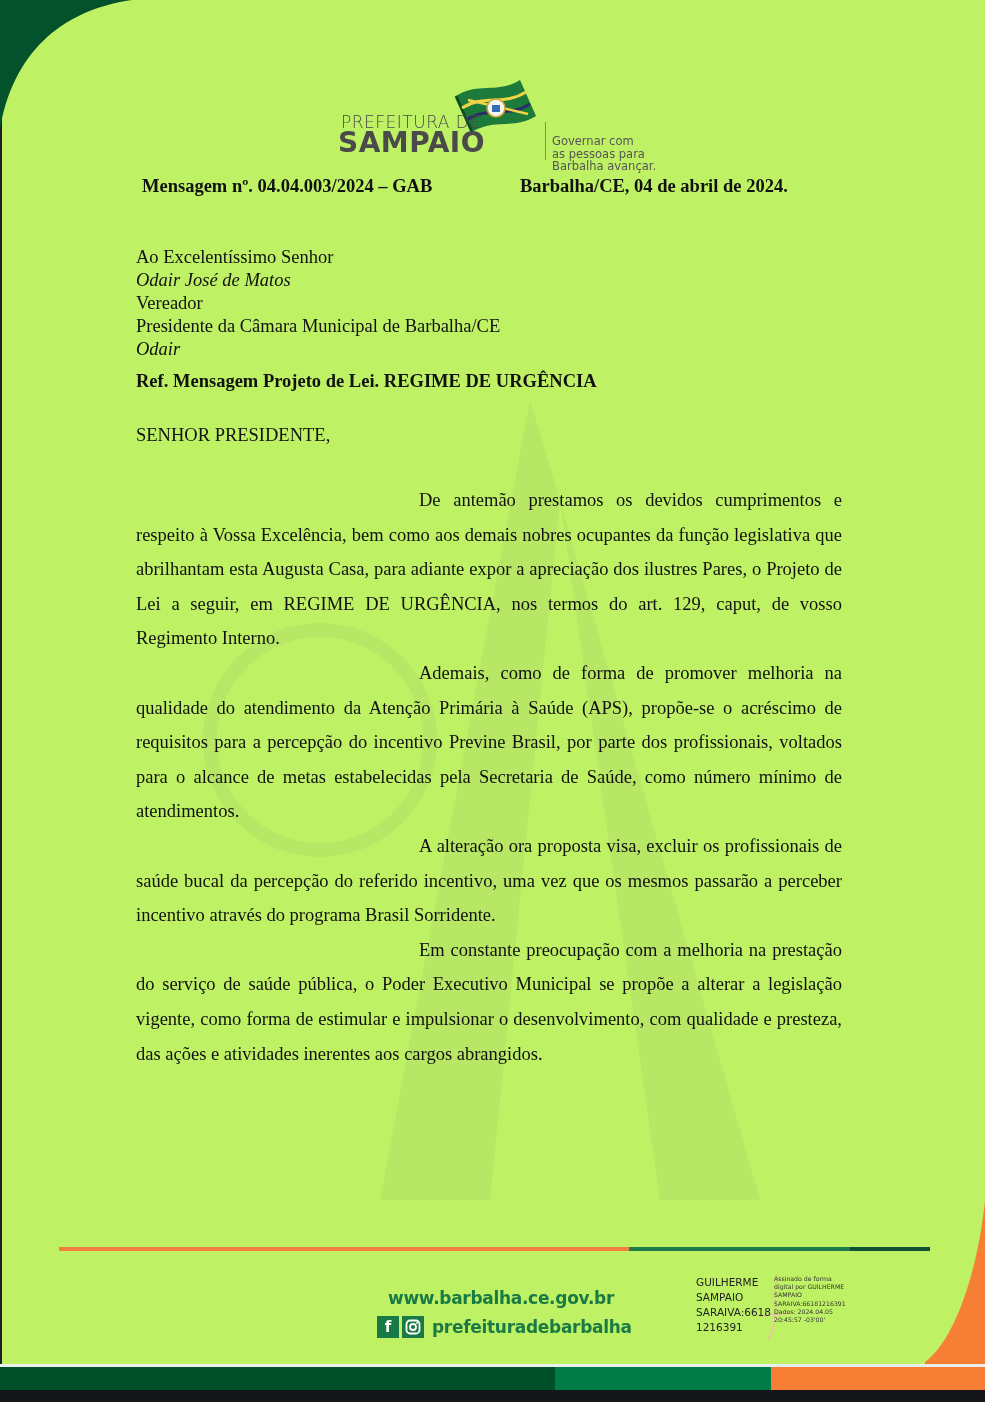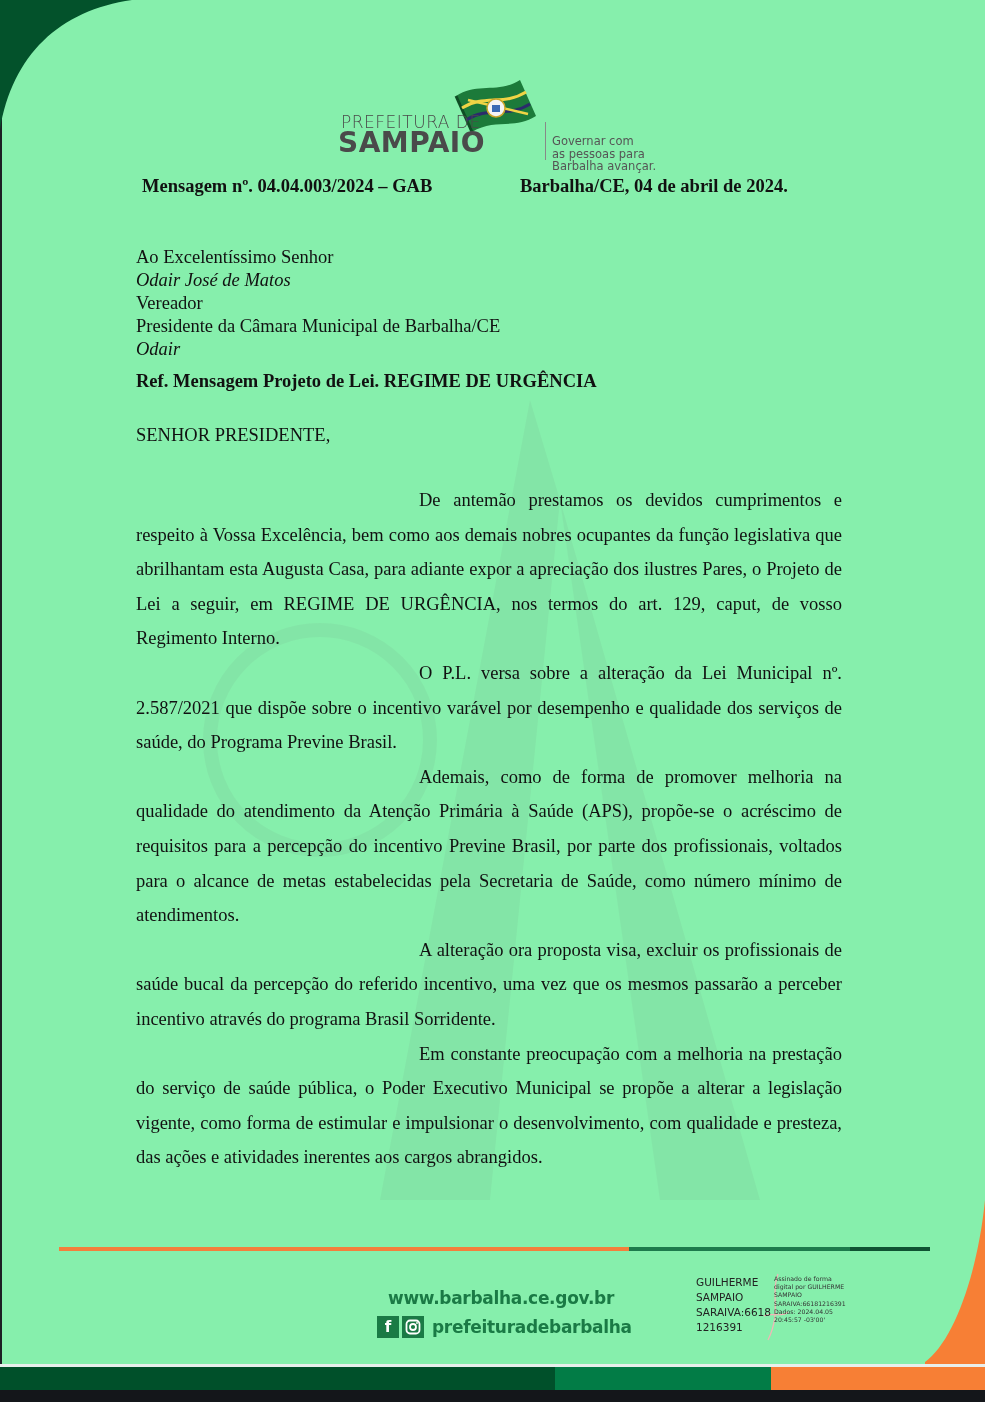--- a/index.html
+++ b/index.html
@@ -1,20 +1,20 @@
 <!DOCTYPE html>
 <html><head>
 <meta charset="utf-8">
 <style>
   * { margin: 0; padding: 0; box-sizing: border-box; }
   html, body { width: 985px; height: 1402px; background: #14161a; overflow: hidden; }
   .page {
     position: absolute; left: 0; top: 0;
     width: 985px; height: 1390px;
-    background: #86efac; overflow: hidden;
+    background: #bef264; overflow: hidden;
   }
   .left-edge { position: absolute; left: 0; top: 0; width: 2px; height: 1390px; background: #1c1f24; }
   .corner-tl { position: absolute; left: 0; top: 0; }
   .corner-br { position: absolute; right: 0; top: 1200px; }
 
   .watermark { position: absolute; left: 200px; top: 380px; opacity: 0.07; }
 
   
   .logo { position: absolute; left: 338px; top: 76px; width: 320px; height: 90px; }
   .logo-prefeitura {
@@ -147,21 +147,20 @@
   </div>
 
   <div class="doc ref">Ref. Mensagem Projeto de Lei.  REGIME DE URGÊNCIA</div>
 
   <div class="doc salutation">
     <div>SENHOR PRESIDENTE,</div>
   </div>
 
   <div class="doc body-text">
     <p>De antemão prestamos os devidos cumprimentos e respeito à Vossa Excelência, bem como aos demais nobres ocupantes da função legislativa que abrilhantam esta Augusta Casa, para adiante expor a apreciação dos ilustres Pares, o Projeto de Lei a seguir, em REGIME DE URGÊNCIA, nos termos do art. 129, caput, de vosso Regimento Interno.</p>
-    <p>O P.L. versa sobre a alteração da Lei Municipal nº. 2.587/2021 que dispõe sobre o incentivo varável por desempenho e qualidade dos serviços de saúde, do Programa Previne Brasil.</p>
     <p>Ademais, como de forma de promover melhoria na qualidade do atendimento da Atenção Primária à Saúde (APS), propõe-se o acréscimo de requisitos para a percepção do incentivo Previne Brasil, por parte dos profissionais, voltados para o alcance de metas estabelecidas pela Secretaria de Saúde, como número mínimo de atendimentos.</p>
     <p>A alteração ora proposta visa, excluir os profissionais de saúde bucal da percepção do referido incentivo, uma vez que os mesmos passarão a perceber incentivo através do programa Brasil Sorridente.</p>
     <p>Em constante preocupação com a melhoria na prestação do serviço de saúde pública, o Poder Executivo Municipal se propõe a alterar a legislação vigente, como forma de estimular e impulsionar o desenvolvimento, com qualidade e presteza, das ações e atividades inerentes aos cargos abrangidos.</p>
   </div>
 
   <div class="rule orange"></div>
   <div class="rule green"></div>
   <div class="rule dark"></div>
 
   <div class="footer-web">www.barbalha.ce.gov.br</div>

